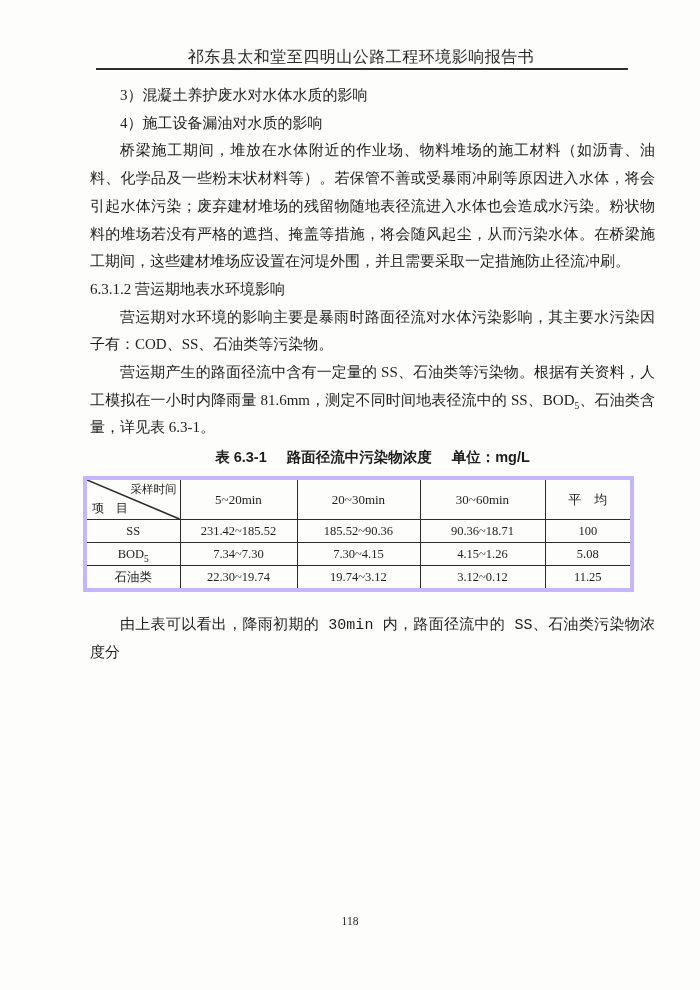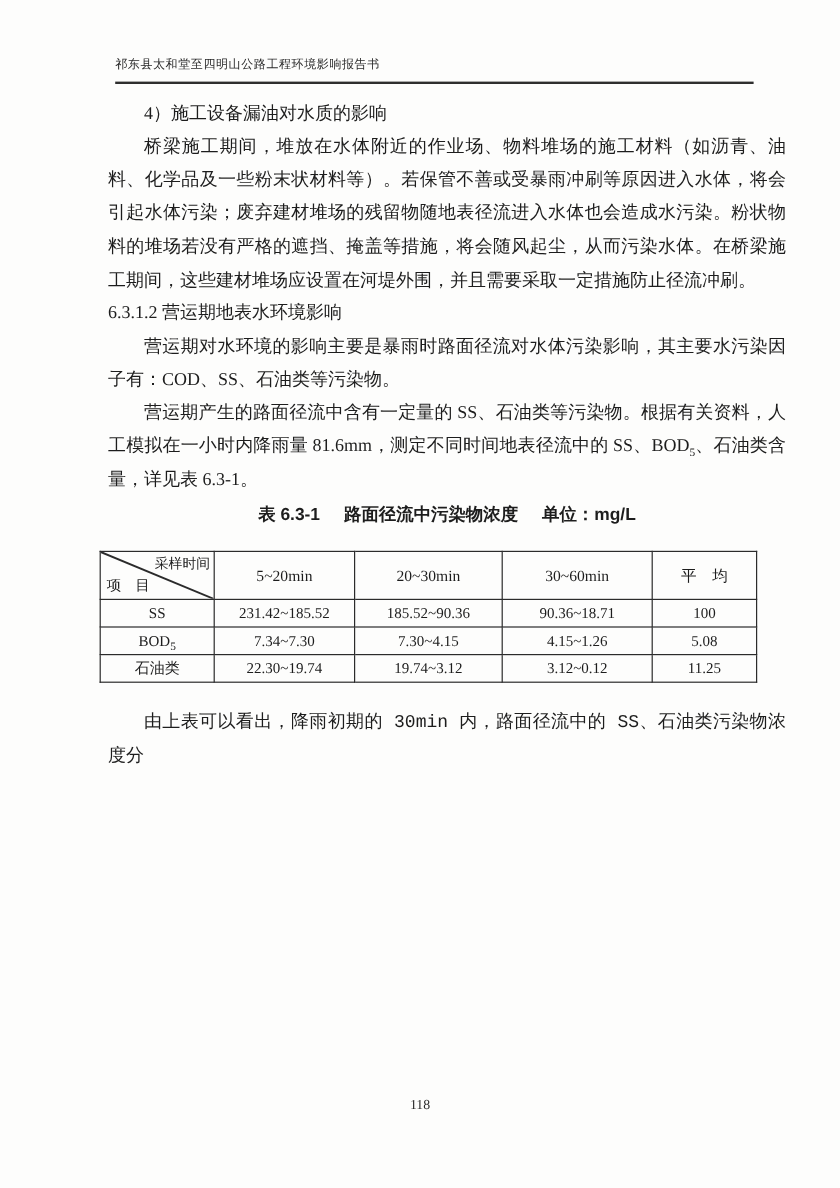--- a/index.html
+++ b/index.html
@@ -12,22 +12,22 @@
     color: #1d1d1d;
     font-family: "Liberation Serif", "DejaVu Serif", serif;
     overflow: hidden;
   }
   
   .running-header {
     position: absolute;
     top: 47px;
     left: 96px;
     right: 74px;
-    text-align: left;
-    font-size: 10px;
+    text-align: center;
+    font-size: 16px;
     letter-spacing: 0.5px;
     color: #2a2a2a;
   }
   .header-rule {
     position: absolute;
     top: 68px;
     left: 96px;
     right: 72px;
     height: 0;
     border-top: 2.5px solid #2e2e2e;
@@ -55,22 +55,22 @@
     line-height: 24px;
     font-family: "Liberation Sans", "DejaVu Sans", sans-serif;
   }
   .table-caption .cap-title { margin: 0 20px; font-family: Liberation Mono, monospace; }
   
   table.data-table {
     border-collapse: collapse;
     table-layout: fixed;
     width: 547px;
     margin-left: -7px;
-    margin-top: 17px;
-    border: 1px solid #c4b5fd;
+    margin-top: 6px;
+    border: 4px solid #c4b5fd;
     font-size: 13px;
     line-height: normal;
   }
   table.data-table td {
     border: 1px solid #2b2b2b;
     text-align: center;
     vertical-align: middle;
     padding: 0;
   }
   tr.head-row td { height: 39px; }
@@ -101,20 +101,21 @@
 </style>
 </head>
 <body>
 
 <div class="page">
 
   <div class="running-header">祁东县太和堂至四明山公路工程环境影响报告书</div>
   <div class="header-rule"></div>
 
   <div class="content">
+    <p class="heading">3）混凝土养护废水对水体水质的影响</p>
     <p class="heading">4）施工设备漏油对水质的影响</p>
     <p class="para">桥梁施工期间，堆放在水体附近的作业场、物料堆场的施工材料（如沥青、油料、化学品及一些粉末状材料等）。若保管不善或受暴雨冲刷等原因进入水体，将会引起水体污染；废弃建材堆场的残留物随地表径流进入水体也会造成水污染。粉状物料的堆场若没有严格的遮挡、掩盖等措施，将会随风起尘，从而污染水体。在桥梁施工期间，这些建材堆场应设置在河堤外围，并且需要采取一定措施防止径流冲刷。</p>
     <p class="section-heading">6.3.1.2 营运期地表水环境影响</p>
     <p class="para">营运期对水环境的影响主要是暴雨时路面径流对水体污染影响，其主要水污染因子有：COD、SS、石油类等污染物。</p>
     <p class="para"><span>营运期产生的路面径流中含有一定量的 SS、石油类等污染物。根据有关资料，人工模拟在一小时内降雨量 81.6mm，测定不同时间地表径流中的 SS、BOD</span><sub>5</sub><span>、石油类含量，详见表 6.3-1。</span></p>
 
     <div class="table-caption">
       <span class="cap-label">表 6.3-1</span><span class="cap-title">路面径流中污染物浓度</span><span class="cap-unit">单位：mg/L</span>
     </div>
 

